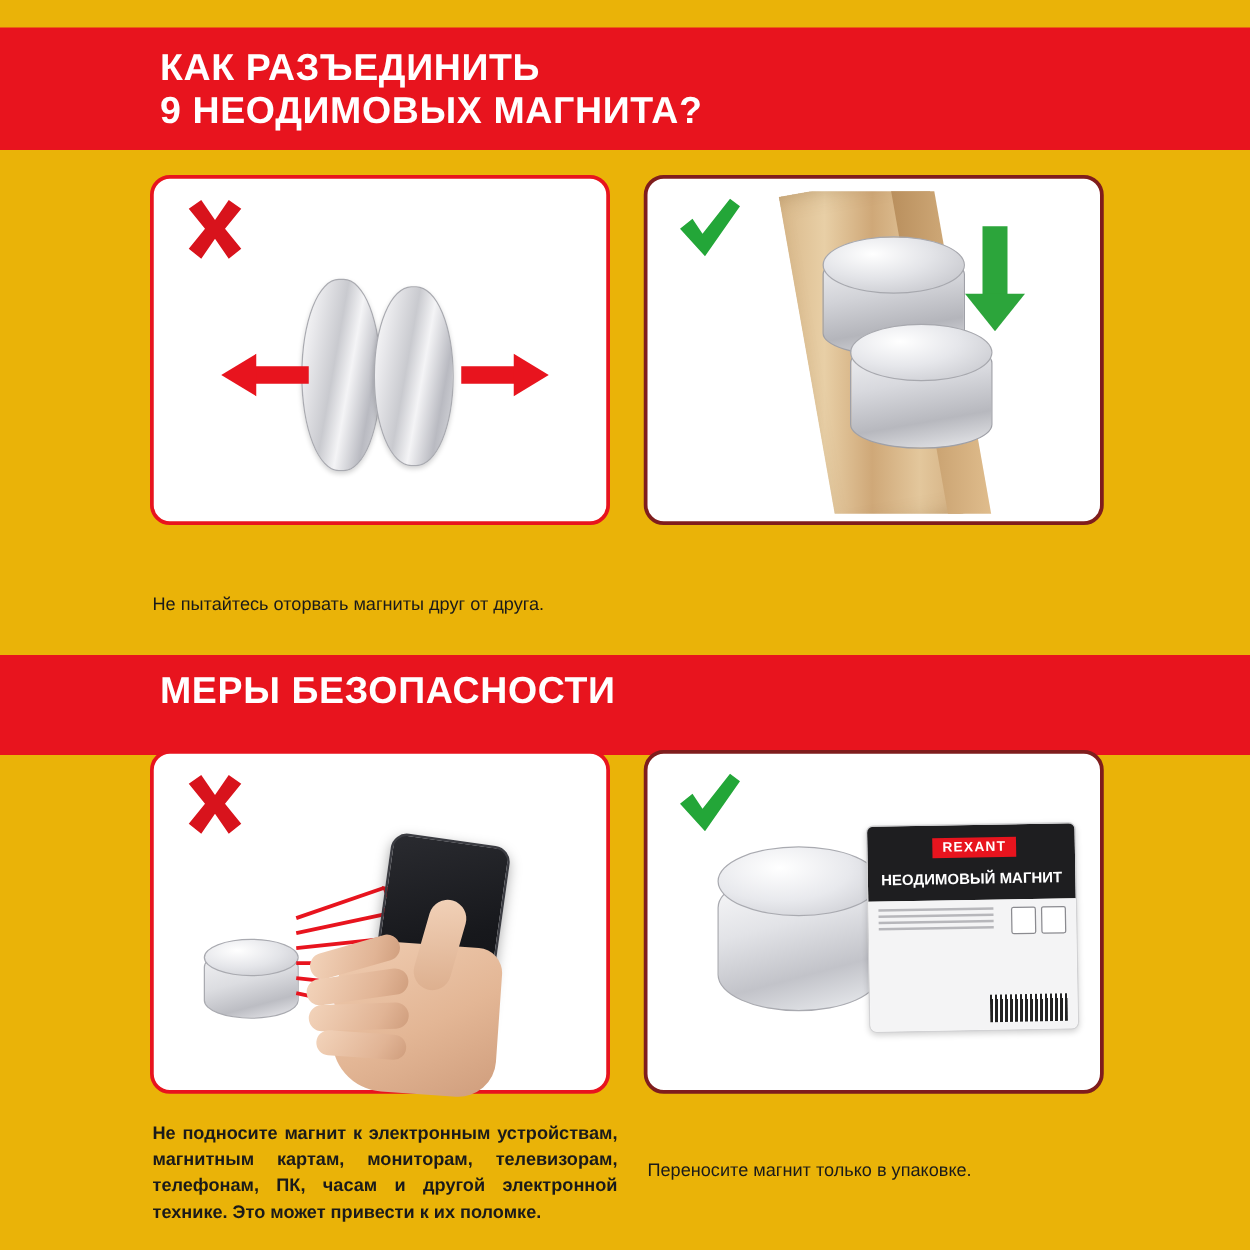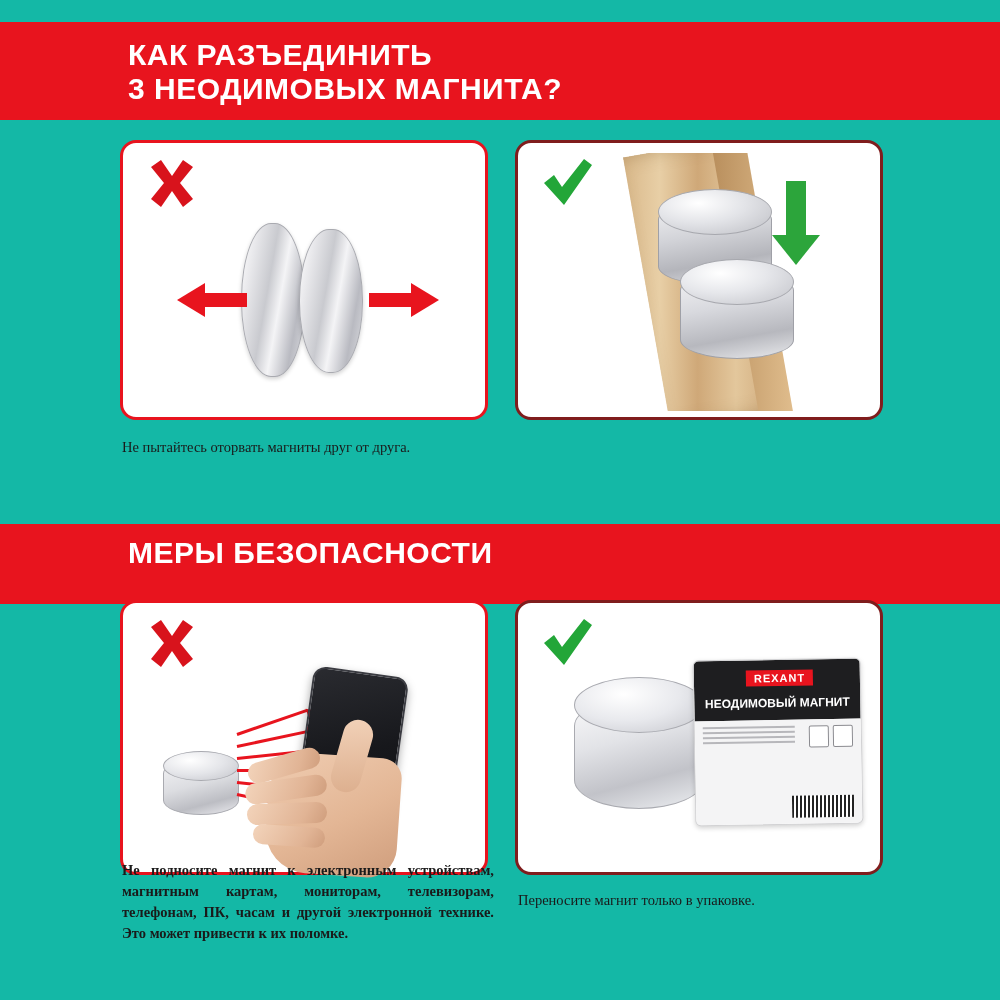--- a/index.html
+++ b/index.html
@@ -10,21 +10,21 @@
     width: 1000px;
     height: 1000px;
     background: #ffffff;
     font-family: "Liberation Sans", sans-serif;
     overflow: hidden;
   }
   .page {
     position: relative;
     width: 1000px;
     height: 1000px;
-    background: #14b8a6;
+    background: #eab308;
     box-sizing: border-box;
   }
   
   .band {
     position: absolute;
     left: 0;
     width: 1000px;
     background: #e8141e;
   }
   .band-1 { top: 22px; height: 98px; }
@@ -72,22 +72,23 @@
     left: 22px;
     top: 14px;
     width: 54px;
     height: 54px;
   }
   .caption {
     position: absolute;
     font-size: 14.5px;
     color: #1a1a1a;
     line-height: 1.45;
-    font-family: Liberation Serif, serif;
+    font-family: Liberation Sans, sans-serif;
     text-align: justify;
+    margin-top: 37px;
   }
   .cap1 { left: 122px; top: 437px; width: 366px; }
   .cap2 { left: 518px; top: 437px; width: 372px; }
   .cap3 { left: 122px; top: 860px; width: 372px; font-weight: bold; }
   .cap4 { left: 518px; top: 890px; width: 372px; }
 
   
   .ill { position: absolute; }
 
   .mag-pair { left: 80px; top: 72px; width: 210px; height: 170px; }
@@ -346,21 +347,21 @@
   .cross-svg, .check-svg { display: block; }
 </style>
 </head>
 <body>
 
 <div class="page">
 
   <div class="band band-1">
     <div class="band-title">
       <div>КАК РАЗЪЕДИНИТЬ</div>
-      <div>3 НЕОДИМОВЫХ МАГНИТА?</div>
+      <div>9 НЕОДИМОВЫХ МАГНИТА?</div>
     </div>
   </div>
 
   <div class="panel bad p1">
     <div class="mark">
       <svg class="cross-svg" width="54" height="54" viewBox="0 0 54 54">
         <path d="M6 10 L16 3 L27 19 L38 3 L48 10 L35 26 L48 42 L38 50 L27 34 L16 50 L6 42 L19 26 Z" fill="#d8131c"></path>
       </svg>
     </div>
     <div class="ill mag-pair">

